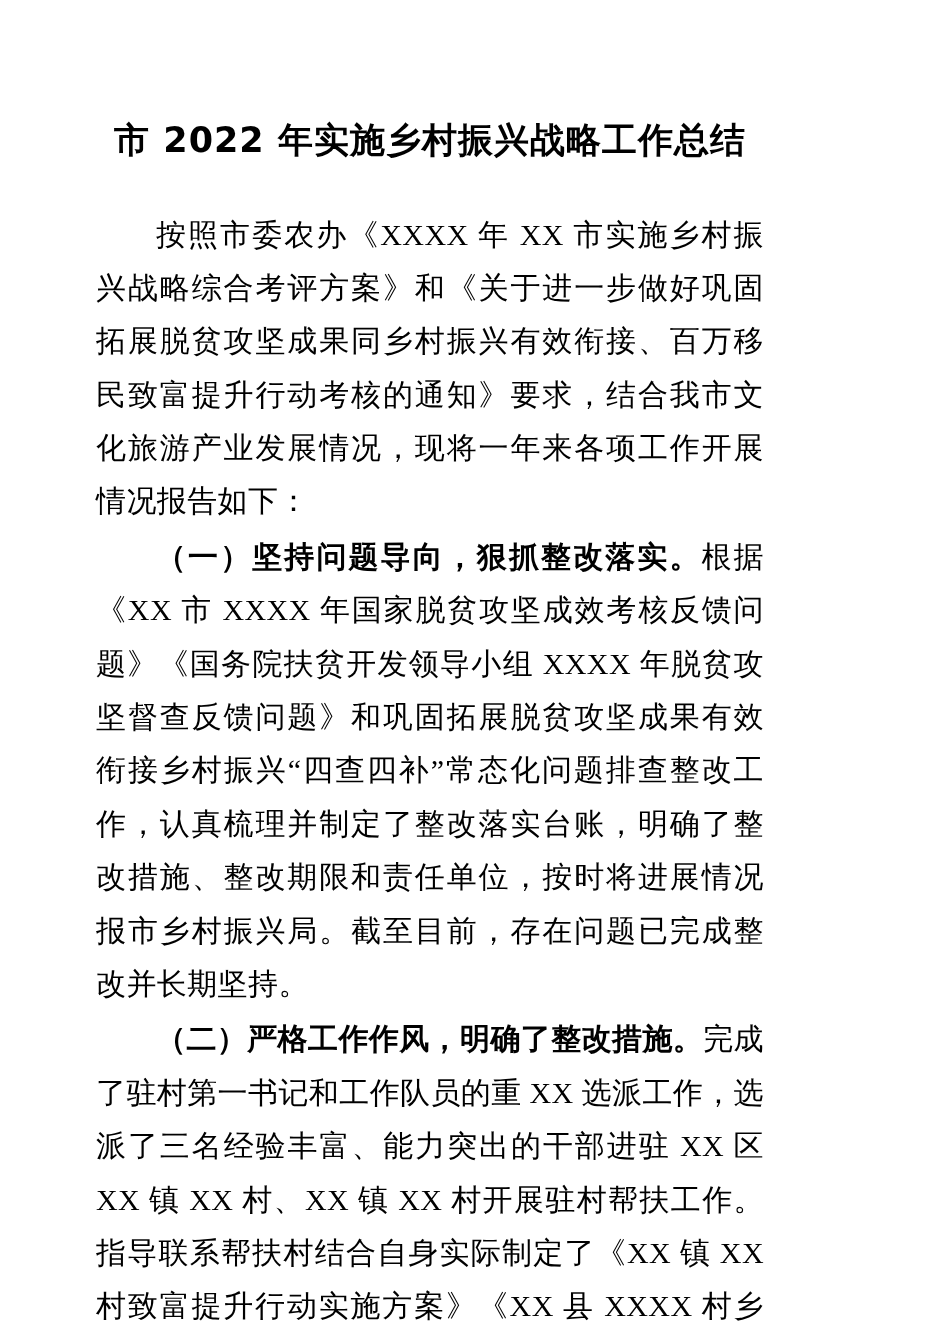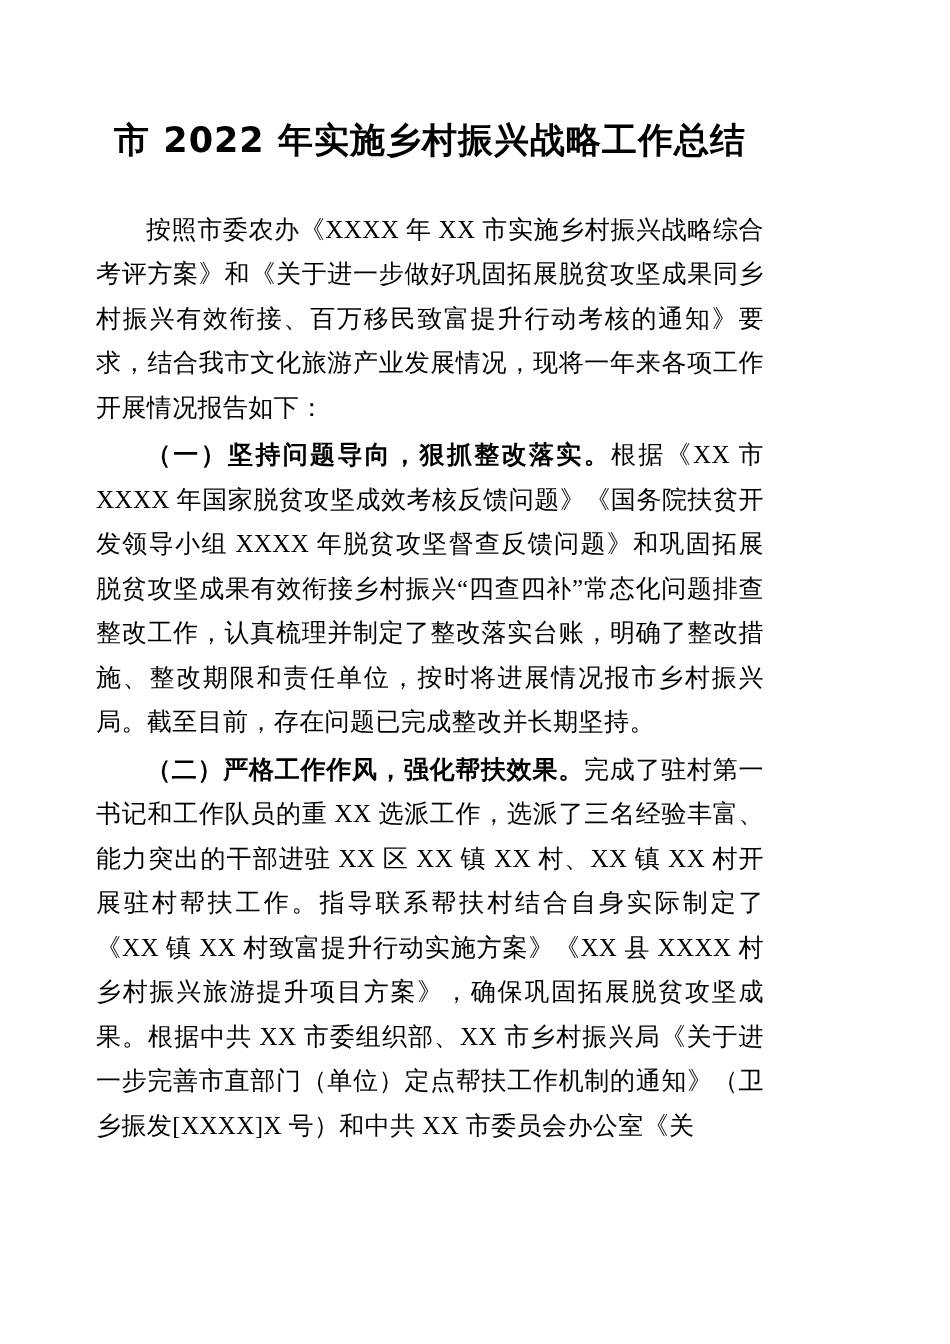--- a/index.html
+++ b/index.html
@@ -24,21 +24,21 @@
   .doc-title {
     font-family: "DejaVu Sans", "Liberation Sans", sans-serif;
     font-weight: bold;
     font-size: 35px;
     line-height: 1.3;
     text-align: center;
     letter-spacing: 1px;
     margin: 0 0 44px 0;
   }
   .para {
-    font-size: 25px;
+    font-size: 30px;
     line-height: 1.78;
     text-align: justify;
     text-justify: inter-ideograph;
     margin: 0 0 2px 0;
     text-indent: 2em;
     letter-spacing: 0.4px;
   }
   .heading {
     font-family: "DejaVu Sans", "Liberation Sans", sans-serif;
     font-weight: bold;
@@ -58,15 +58,15 @@
 
 <div class="page">
 
   <h1 class="doc-title">市 2022 年实施乡村振兴战略工作总结</h1>
 
   <p class="para">按照市委农办《XXXX 年 XX 市实施乡村振兴战略综合考评方案》和《关于进一步做好巩固拓展脱贫攻坚成果同乡村振兴有效衔接、百万移民致富提升行动考核的通知》要求，结合我市文化旅游产业发展情况，现将一年来各项工作开展情况报告如下：</p>
 
 
   <p class="para"><span class="bold">（一）坚持问题导向，狠抓整改落实。</span><span>根据《XX 市 XXXX 年国家脱贫攻坚成效考核反馈问题》《国务院扶贫开发领导小组 XXXX 年脱贫攻坚督查反馈问题》和巩固拓展脱贫攻坚成果有效衔接乡村振兴“四查四补”常态化问题排查整改工作，认真梳理并制定了整改落实台账，明确了整改措施、整改期限和责任单位，按时将进展情况报市乡村振兴局。截至目前，存在问题已完成整改并长期坚持。</span></p>
 
-  <p class="para"><span class="bold">（二）严格工作作风，强化帮扶效果。</span><span>完成了驻村第一书记和工作队员的重 XX 选派工作，选派了三名经验丰富、能力突出的干部进驻 XX 区 XX 镇 XX 村、XX 镇 XX 村开展驻村帮扶工作。指导联系帮扶村结合自身实际制定了《XX 镇 XX 村致富提升行动实施方案》《XX 县 XXXX 村乡村振兴旅游提升项目方案》，确保巩固拓展脱贫攻坚成果。根据中共 XX 市委组织部、XX 市乡村振兴局《关于进一步完善市直部门（单位）定点帮扶工作机制的通知》（卫乡振发[XXXX]X 号）和中共 XX 市委员会办公室《关</span></p>
+  <p class="para"><span class="bold">（二）严格工作作风，明确了整改措施。</span><span>完成了驻村第一书记和工作队员的重 XX 选派工作，选派了三名经验丰富、能力突出的干部进驻 XX 区 XX 镇 XX 村、XX 镇 XX 村开展驻村帮扶工作。指导联系帮扶村结合自身实际制定了《XX 镇 XX 村致富提升行动实施方案》《XX 县 XXXX 村乡村振兴旅游提升项目方案》，确保巩固拓展脱贫攻坚成果。根据中共 XX 市委组织部、XX 市乡村振兴局《关于进一步完善市直部门（单位）定点帮扶工作机制的通知》（卫乡振发[XXXX]X 号）和中共 XX 市委员会办公室《关</span></p>
 
 </div>
 
 </body></html>

